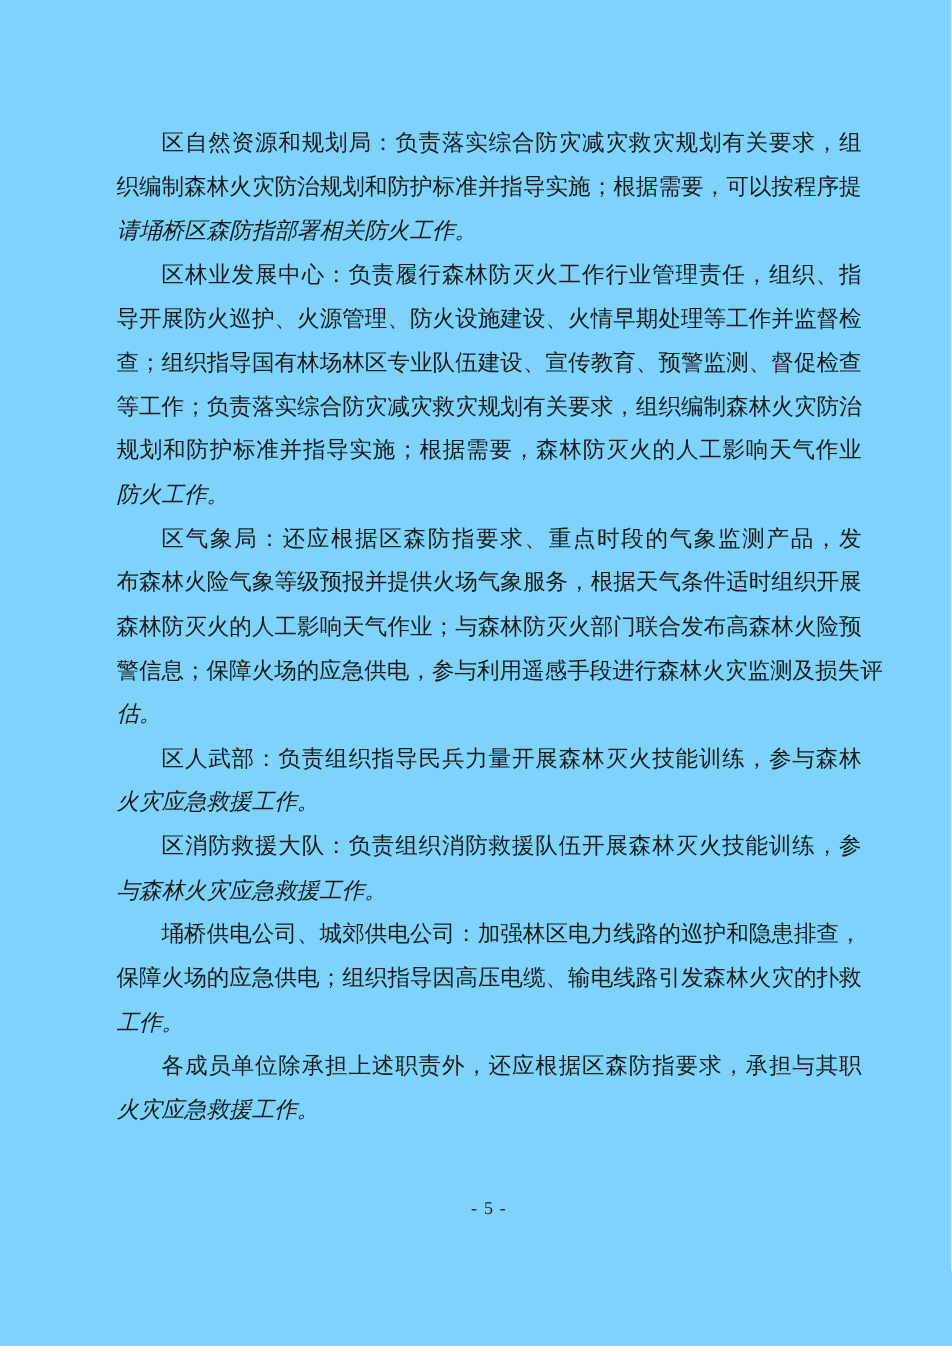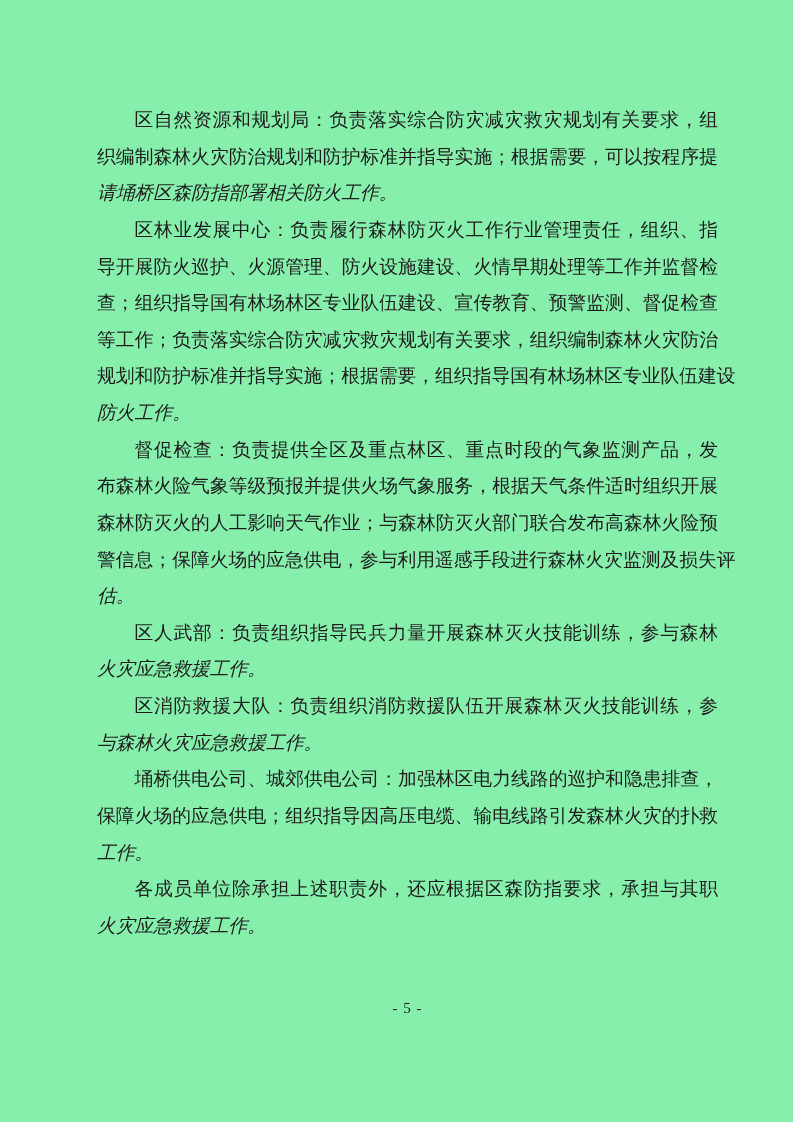--- a/index.html
+++ b/index.html
@@ -4,21 +4,21 @@
 <style>
   html, body {
     margin: 0;
     padding: 0;
     background: #ffffff;
   }
   .page {
     position: relative;
     width: 793px;
     height: 1122px;
-    background: #86efac;
+    background: #7dd3fc;
     overflow: hidden;
     font-family: "Liberation Serif", "DejaVu Serif", serif;
     color: #1c1c1c;
   }
   .doc-body {
     position: absolute;
     left: 97px;
     top: 102px;
     width: 621px;
   }
@@ -61,25 +61,25 @@
       <div class="paragraph">
         <div class="line first">区自然资源和规划局：负责落实综合防灾减灾救灾规划有关要求，组</div>
         <div class="line">织编制森林火灾防治规划和防护标准并指导实施；根据需要，可以按程序提</div>
         <div class="line last">请埇桥区森防指部署相关防火工作。</div>
       </div>
       <div class="paragraph">
         <div class="line first">区林业发展中心：负责履行森林防灭火工作行业管理责任，组织、指</div>
         <div class="line">导开展防火巡护、火源管理、防火设施建设、火情早期处理等工作并监督检</div>
         <div class="line">查；组织指导国有林场林区专业队伍建设、宣传教育、预警监测、督促检查</div>
         <div class="line">等工作；负责落实综合防灾减灾救灾规划有关要求，组织编制森林火灾防治</div>
-        <div class="line">规划和防护标准并指导实施；根据需要，组织指导国有林场林区专业队伍建设</div>
+        <div class="line">规划和防护标准并指导实施；根据需要，森林防灭火的人工影响天气作业</div>
         <div class="line last">防火工作。</div>
       </div>
       <div class="paragraph">
-        <div class="line first">督促检查：负责提供全区及重点林区、重点时段的气象监测产品，发</div>
+        <div class="line first">区气象局：还应根据区森防指要求、重点时段的气象监测产品，发</div>
         <div class="line">布森林火险气象等级预报并提供火场气象服务，根据天气条件适时组织开展</div>
         <div class="line">森林防灭火的人工影响天气作业；与森林防灭火部门联合发布高森林火险预</div>
         <div class="line">警信息；保障火场的应急供电，参与利用遥感手段进行森林火灾监测及损失评</div>
         <div class="line last">估。</div>
       </div>
       <div class="paragraph">
         <div class="line first">区人武部：负责组织指导民兵力量开展森林灭火技能训练，参与森林</div>
         <div class="line last">火灾应急救援工作。</div>
       </div>
       <div class="paragraph">

